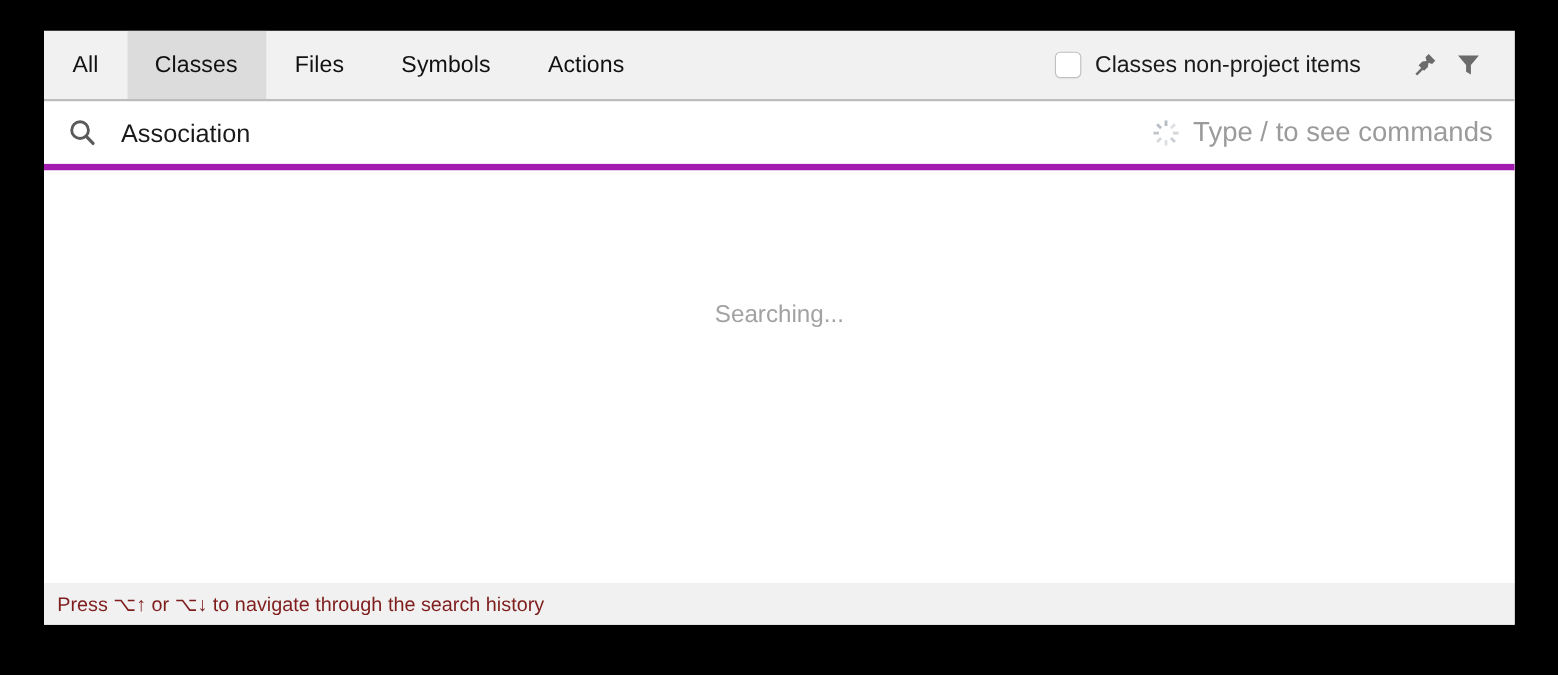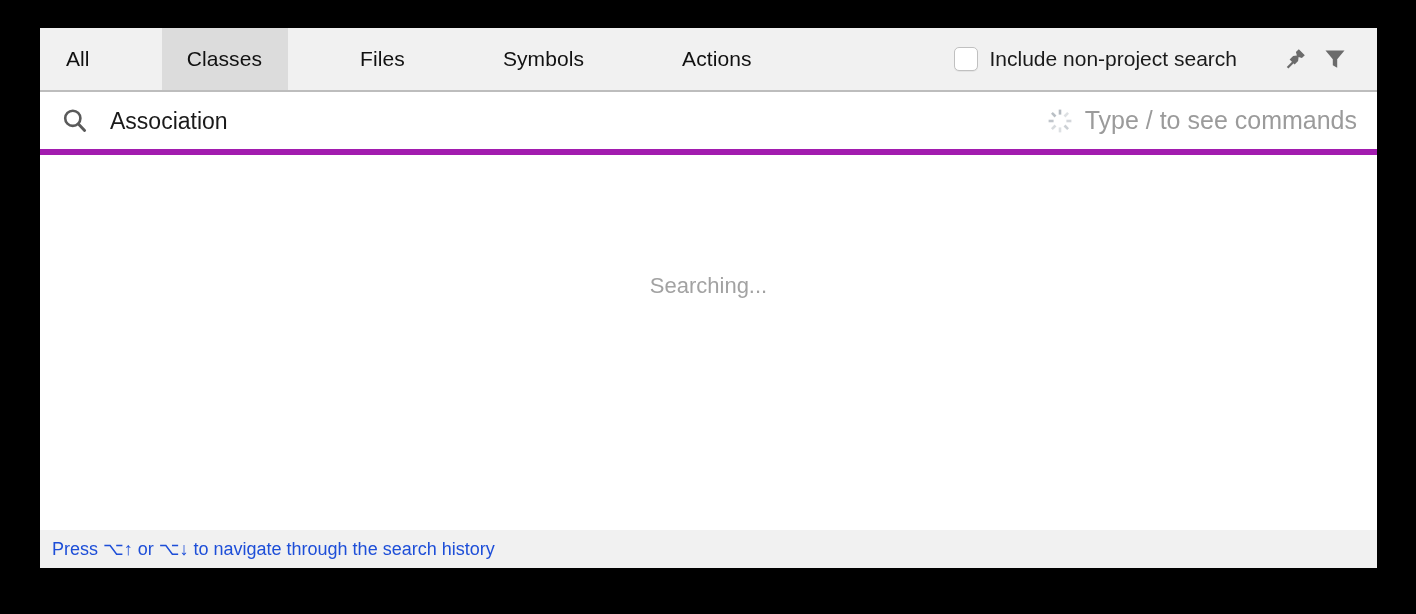--- a/index.html
+++ b/index.html
@@ -30,21 +30,20 @@
 
   
   #tab-bar {
     height: 62px;
     min-height: 62px;
     background: #f1f1f1;
     border-bottom: 2px solid #bdbdbd;
     display: flex;
     align-items: stretch;
     position: relative;
-    gap: 46px;
   }
   .tab {
     display: flex;
     align-items: center;
     justify-content: center;
     padding: 0 26px;
     font-size: 21px;
     color: #111111;
     background: transparent;
     cursor: default;
@@ -164,21 +163,21 @@
   #status-bar {
     height: 38px;
     min-height: 38px;
     background: #f1f1f1;
     display: flex;
     align-items: center;
     padding-left: 12px;
   }
   #status-bar-hint {
     font-size: 18px;
-    color: #1d4ed8;
+    color: #7f1d1d;
     white-space: nowrap;
   }
 </style>
 </head>
 <body>
 
 <div id="search-everywhere-dialog">
 
   <div id="tab-bar">
 
@@ -195,21 +194,21 @@
       <span>Symbols</span>
     </div>
     <div class="tab">
       <span>Actions</span>
     </div>
 
     <div id="tab-bar-right">
 
       <div id="include-non-project-control">
         <div id="include-non-project-checkbox"></div>
-        <span id="include-non-project-label">Include non-project search</span>
+        <span id="include-non-project-label">Classes non-project items</span>
       </div>
 
       <div class="toolbar-icon-button">
         <svg width="26" height="26" viewBox="0 0 26 26" aria-hidden="true">
           <g fill="#6b6b6b">
             <path d="M16.8 3.2 L13.9 6.1 L14.9 9.4 L11.1 9.9 L7.6 13.4 L12.6 18.4 L16.1 14.9 L16.6 11.1 L19.9 12.1 L22.8 9.2 Z"></path>
             <rect x="4.2" y="17.4" width="9.2" height="2.3" transform="rotate(-45 8.8 18.5)"></rect>
           </g>
         </svg>
       </div>

